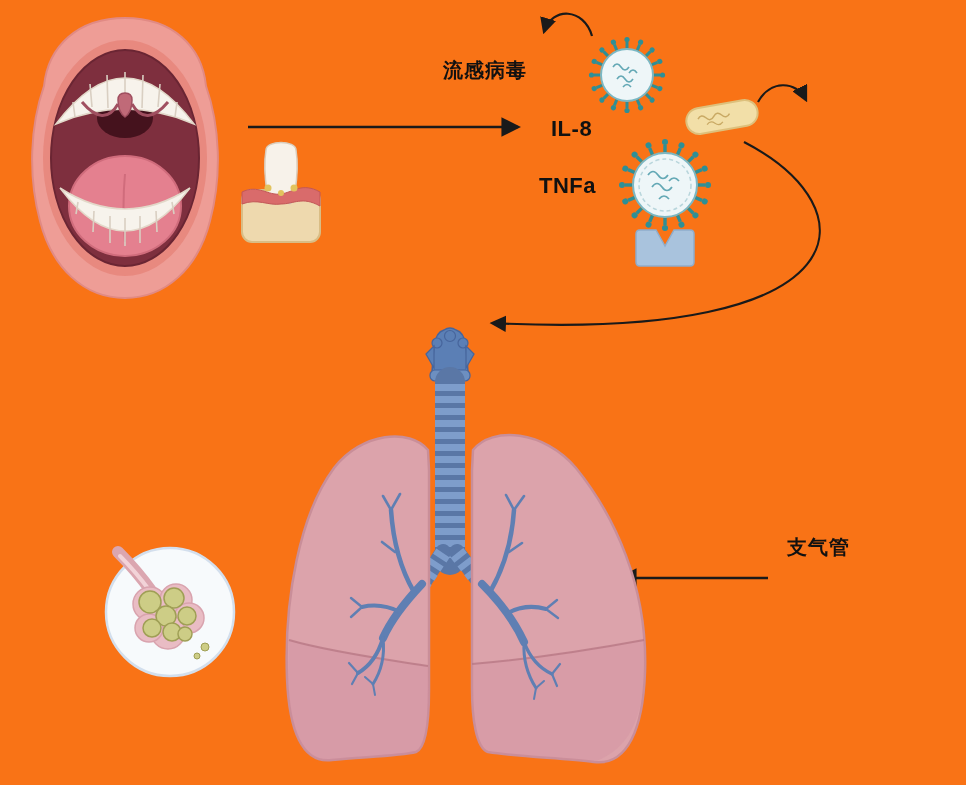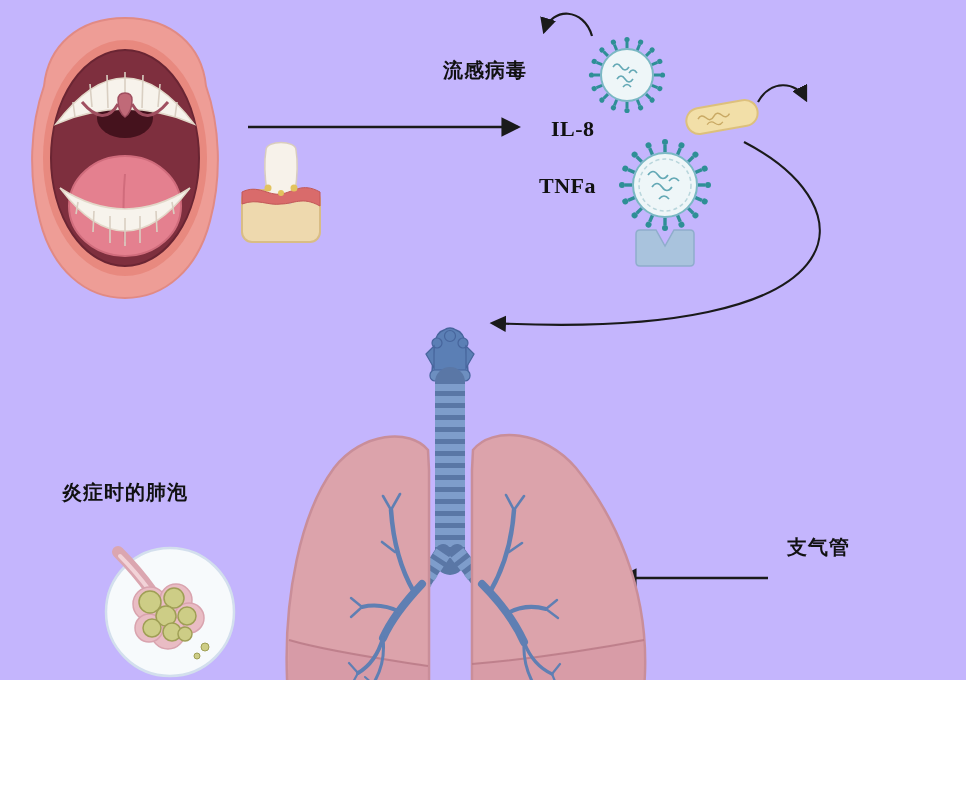--- a/index.html
+++ b/index.html
@@ -1,18 +1,18 @@
 <!DOCTYPE html>
 <html lang="zh"><head>
 <meta charset="utf-8">
 <style>
   html,body { margin:0; padding:0; background:#fff; }
   .canvas {
-    position:relative; width:966px; height:680px; background:#c4b5fd;
-    overflow:hidden; font-family:Liberation Serif, serif;
+    position:relative; width:966px; height:785px; background:#f97316;
+    overflow:hidden; font-family:Liberation Sans, sans-serif;
   }
   .canvas svg.scene { position:absolute; left:0; top:0; }
   .label {
     position:absolute; font-weight:700; font-size:20px; color:#111;
     letter-spacing:1px; white-space:nowrap;
   }
   .label.en { font-size:22px; letter-spacing:.5px; }
 </style>
 </head>
 <body>
@@ -243,16 +243,15 @@
     </g>
   </svg>
 
   <div class="label" style="left:443px; top:57px;">流感病毒</div>
 
   <div class="label en" style="left:551px; top:116px;">IL-8</div>
 
   <div class="label en" style="left:539px; top:173px;">TNFa</div>
 
 
-  <div class="label" style="left:62px; top:479px;">炎症时的肺泡</div>
 
   <div class="label" style="left:787px; top:534px;">支气管</div>
 </div>
 
 </body></html>

